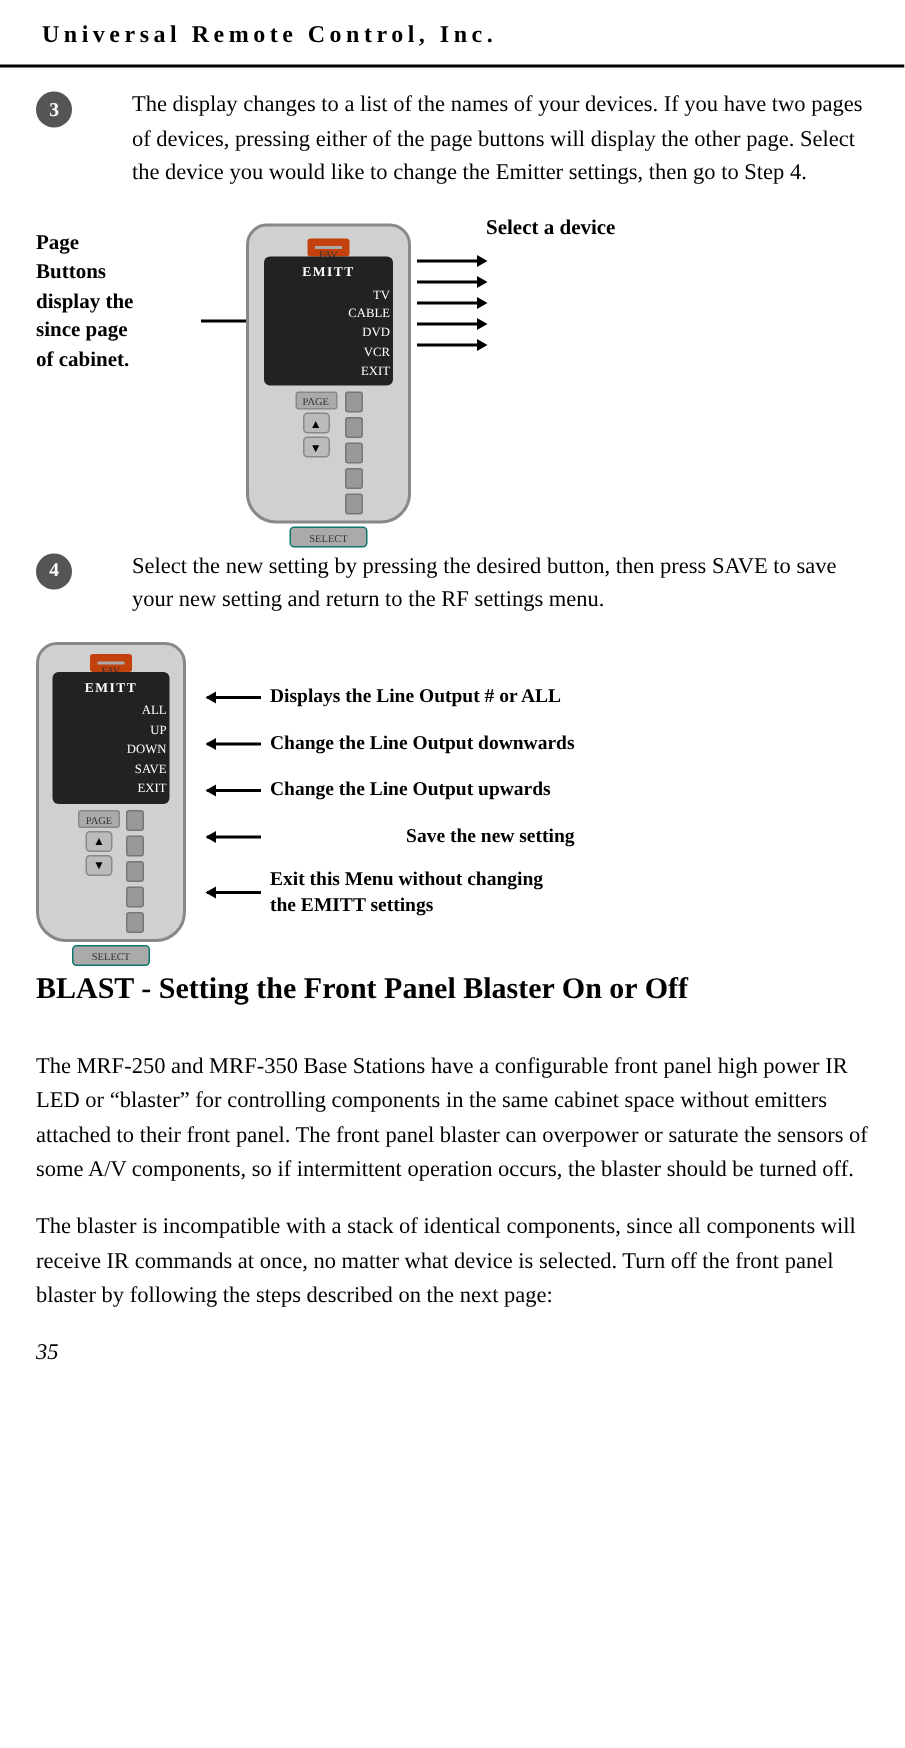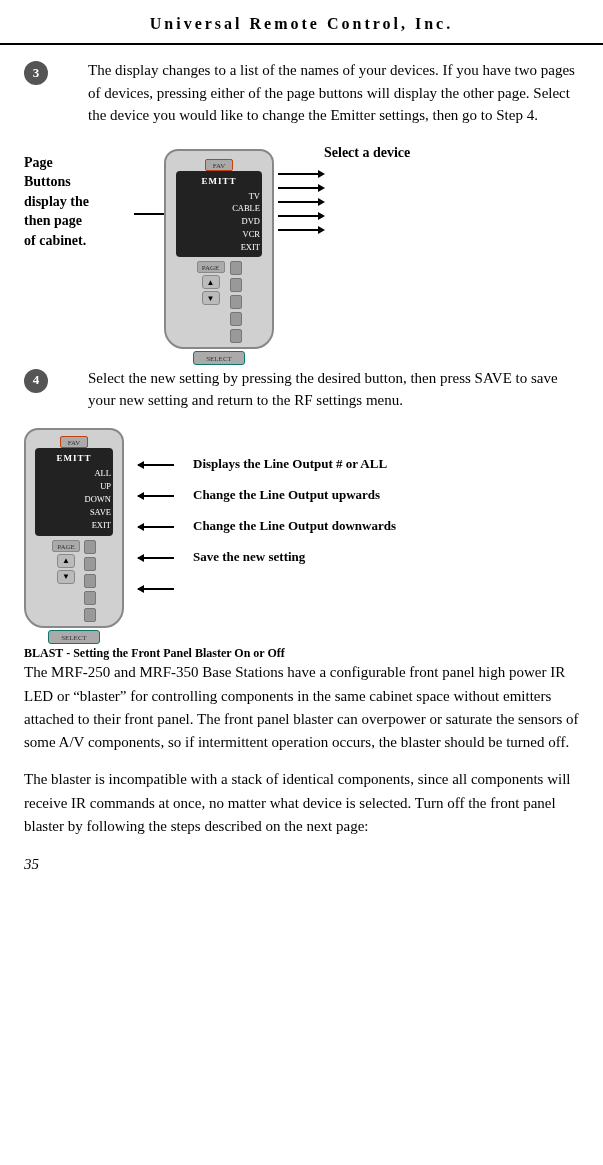--- a/index.html
+++ b/index.html
@@ -8,21 +8,20 @@
       min-height: 1165px;
       background: #fff;
       font-family: 'Times New Roman', Times, serif;
       color: #000;
       font-size: 15px;
       line-height: 1.45;
     }
 
     
     .header {
-      text-align: center;
       padding: 12px 28px 8px;
       border-bottom: 2px solid #000;
       font-family: 'Times New Roman', Times, serif;
       font-size: 16px;
       font-weight: bold;
       letter-spacing: 3px;
     }
 
     .main-content {
       padding: 14px 24px 20px 24px;
@@ -132,21 +131,21 @@
       align-items: center;
       justify-content: center;
       font-size: 8px;
     }
 
     .fav-btn {
       width: 28px;
       height: 12px;
       background: #aaa;
       border-radius: 2px;
-      border: 1px solid #c2410c;
+      border: 5px solid #c2410c;
       font-size: 7px;
       text-align: center;
       line-height: 12px;
       color: #333;
     }
 
     .page-btn {
       width: 28px;
       height: 12px;
       background: #aaa;
@@ -242,21 +241,20 @@
       justify-content: flex-start;
       padding-top: 26px;
       gap: 0px;
     }
 
     .side-label-row {
       display: flex;
       align-items: center;
       margin-bottom: 3px;
       min-height: 22px;
-      gap: 13px;
     }
 
     .horiz-line {
       width: 36px;
       height: 2px;
       background: #000;
       position: relative;
       flex-shrink: 0;
     }
 
@@ -272,23 +270,23 @@
 
     .side-label-text {
       font-size: 13px;
       font-weight: bold;
       line-height: 1.3;
       margin-left: 6px;
     }
 
     
     .section-heading {
-      font-size: 12px;
-      font-weight: bold;
-      margin: 18px 0 0 0;
+      font-size: 20px;
+      font-weight: bold;
+      margin: 18px 0 28px 0;
       line-height: 1.3;
     }
 
     .body-text {
       font-size: 15px;
       line-height: 1.55;
       margin-bottom: 14px;
     }
 
     .page-number {
@@ -341,21 +339,21 @@
     </div>
     <div class="step-text">The display changes to a list of the names of your devices. If you have two pages of devices, pressing either of the page buttons will display the other page. Select the device you would like to change the Emitter settings, then go to Step 4.</div>
   </div>
 
   <div class="diagram-area">
 
     <div class="left-label">
       <span>Page</span><br>
       <span>Buttons</span><br>
       <span>display the</span><br>
-      <span>then page</span><br>
+      <span>since page</span><br>
       <span>of cabinet.</span>
     </div>
 
     <div style="display:flex; align-items:center; margin-top:70px; margin-right:0px; flex-shrink:0;">
       <div style="width:30px; height:2px; background:#000; position:relative; flex-shrink:0;">
         <span style="position:absolute; right:-7px; top:-3px; border-left:7px solid #000; border-top:4px solid transparent; border-bottom:4px solid transparent;"></span>
       </div>
     </div>
 
     <div class="remote-container" style="margin-top:6px; margin-left:0px;">
@@ -472,35 +470,36 @@
 
     <div class="side-labels">
 
       <div class="side-label-row">
         <div class="horiz-line"></div>
         <span class="side-label-text">Displays the Line Output # or ALL</span>
       </div>
 
       <div class="side-label-row" style="margin-top:6px;">
         <div class="horiz-line"></div>
-        <span class="side-label-text">Change the Line Output upwards</span>
+        <span class="side-label-text">Change the Line Output downwards</span>
       </div>
 
       <div class="side-label-row" style="margin-top:6px;">
         <div class="horiz-line"></div>
-        <span class="side-label-text">Change the Line Output downwards</span>
+        <span class="side-label-text">Change the Line Output upwards</span>
+      </div>
+
+      <div class="side-label-row" style="margin-top:6px;justify-content:space-between;">
+        <div class="horiz-line"></div>
+        <span class="side-label-text">Save the new setting</span>
       </div>
 
       <div class="side-label-row" style="margin-top:6px;">
         <div class="horiz-line"></div>
-        <span class="side-label-text">Save the new setting</span>
-      </div>
-
-      <div class="side-label-row" style="margin-top:6px;">
-        <div class="horiz-line"></div>
+        <span class="side-label-text">Exit this Menu without changing<br>the EMITT settings</span>
       </div>
     </div>
   </div>
 
   <div class="section-heading">BLAST - Setting the Front Panel Blaster On or Off</div>
 
   <div class="body-text">The MRF-250 and MRF-350 Base Stations have a configurable front panel high power IR LED or “blaster” for controlling components in the same cabinet space without emitters attached to their front panel. The front panel blaster can overpower or saturate the sensors of some A/V components, so if intermittent operation occurs, the blaster should be turned off.</div>
 
   <div class="body-text">The blaster is incompatible with a stack of identical components, since all components will receive IR commands at once, no matter what device is selected. Turn off the front panel blaster by following the steps described on the next page:</div>
 

